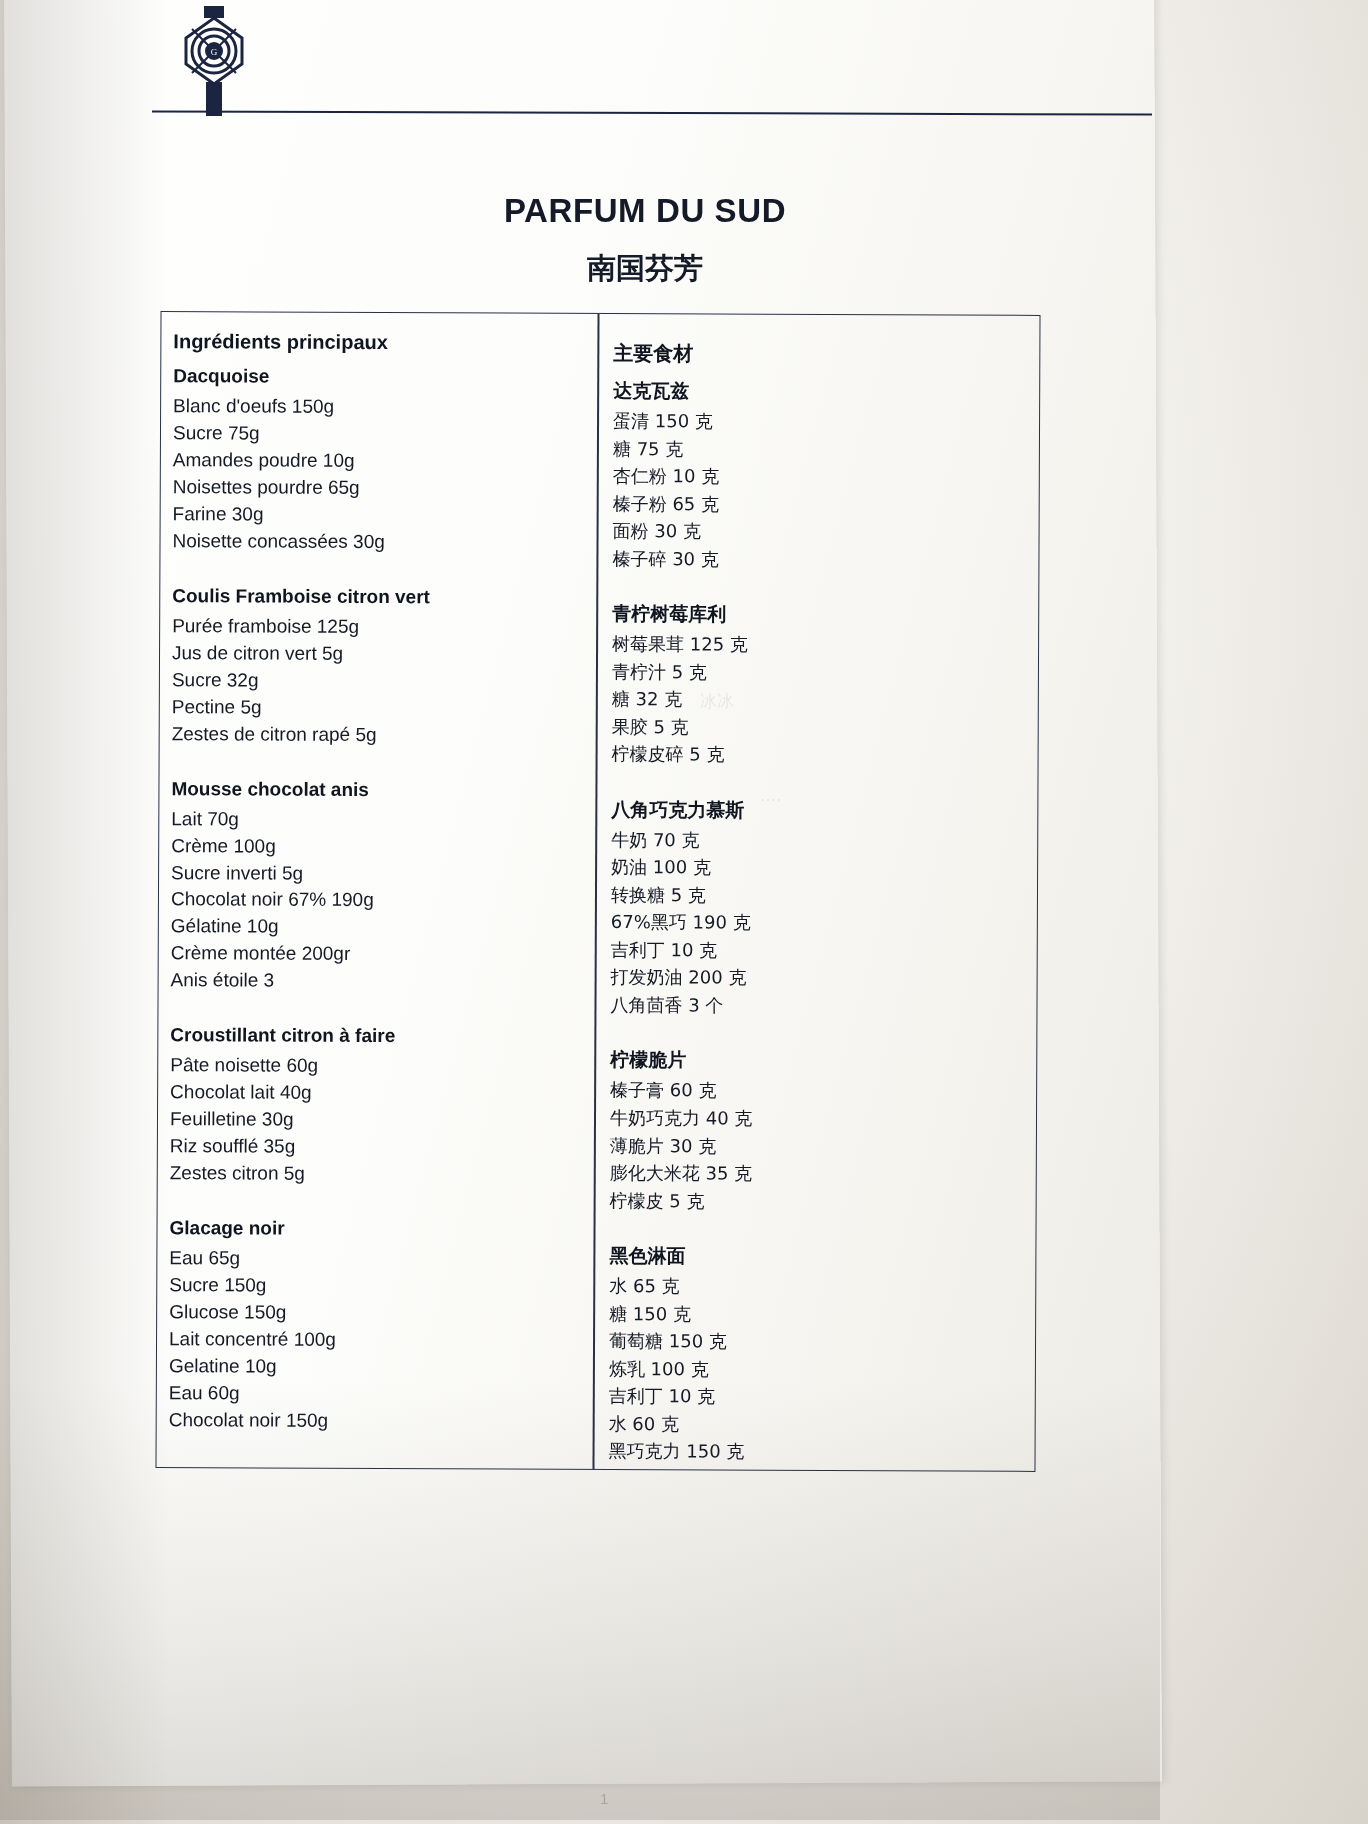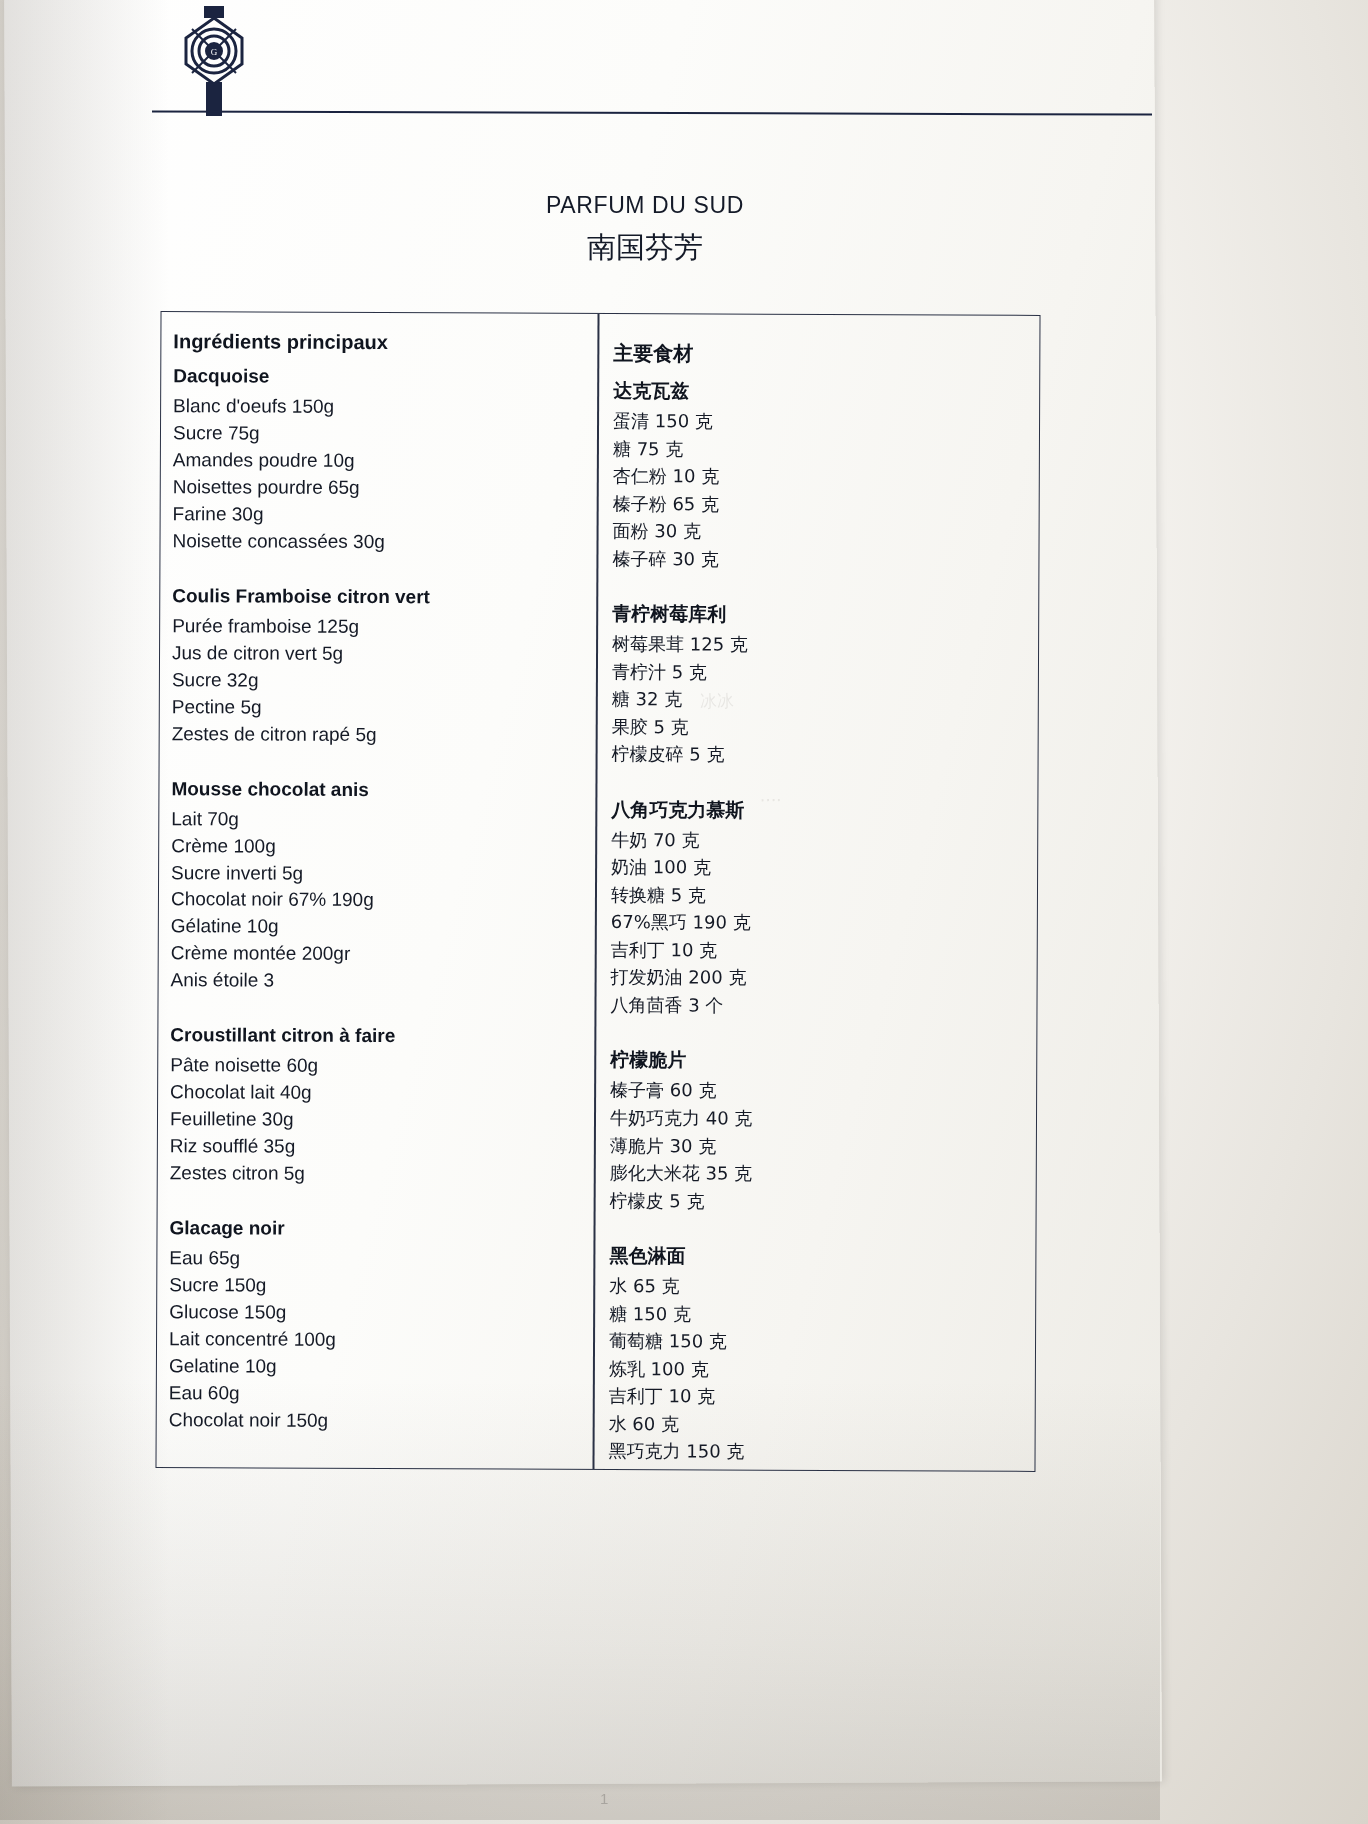--- a/index.html
+++ b/index.html
@@ -72,33 +72,33 @@
     transform: rotate(0.18deg);
   }
 
   
   .title-fr {
     position: absolute;
     left: 0;
     top: 192px;
     width: 1290px;
     text-align: center;
-    font-size: 23px;
-    font-weight: normal;
+    font-size: 33px;
+    font-weight: bold;
     letter-spacing: 0.6px;
     color: #141a28;
   }
   .title-cn {
     position: absolute;
     left: 0;
-    top: 228px;
+    top: 249px;
     width: 1290px;
     text-align: center;
     font-size: 29px;
-    font-weight: normal;
+    font-weight: bold;
     color: #141a28;
     font-family: "DejaVu Sans", sans-serif;
   }
 
   
   .table-frame {
     position: absolute;
     left: 158px;
     top: 313px;
     width: 878px;

